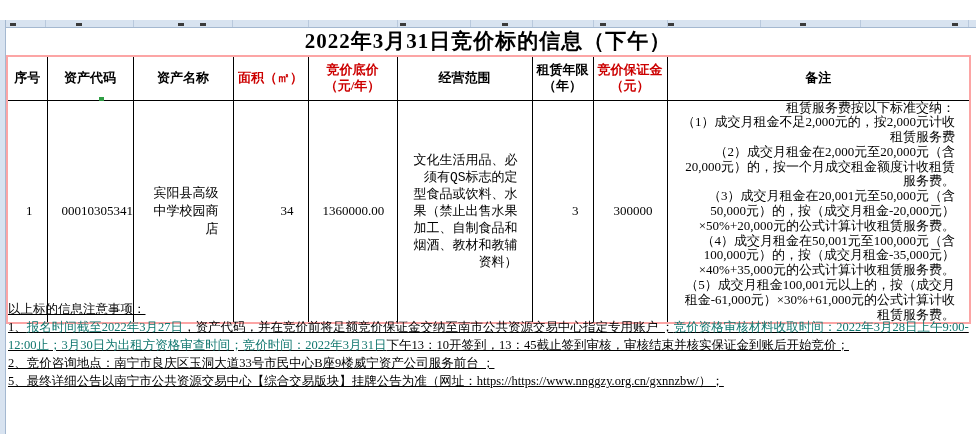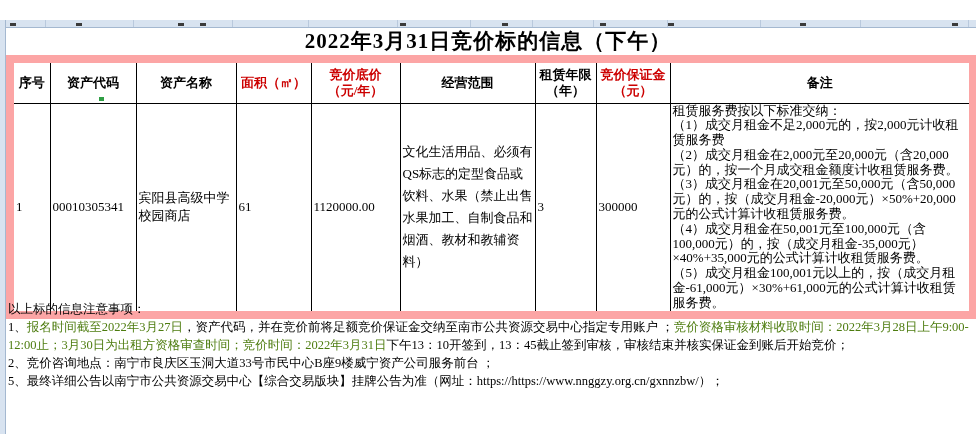--- a/index.html
+++ b/index.html
@@ -13,35 +13,35 @@
   .bottom-line{position:absolute;left:0;top:427px;width:976px;height:2px;background:#000;}
   .bottom-strip{position:absolute;left:0;top:429px;width:976px;height:5px;background:#edf1f8;}
   .bottom-strip .sep{position:absolute;top:0;width:1px;height:5px;background:#b9c9dd;}
   .green-marker{position:absolute;left:99px;top:77px;width:5px;height:4px;background:#2f9e44;}
   .orange-marker{position:absolute;left:0;top:428px;width:4px;height:6px;background:#ff6a00;}
   
   .title{position:absolute;left:6px;top:8px;width:964px;height:27px;text-align:center;
          font-weight:bold;font-size:21px;line-height:27px;letter-spacing:1px;}
   
   table.main{position:absolute;left:6px;top:35px;width:964px;border-collapse:collapse;
-             table-layout:fixed;border:8px solid #fca5a5;}
+             table-layout:fixed;border:2px solid #fca5a5;}
   table.main th,table.main td{border:1px solid #000;overflow:hidden;}
   table.main th{font-size:13px;font-weight:bold;text-align:center;vertical-align:middle;
                 white-space:pre-line;line-height:16px;padding:0 1px;}
-  table.main td{font-size:13px;text-align:left;vertical-align:middle;padding:0 2px;}
+  table.main td{font-size:13px;text-align:right;vertical-align:middle;padding:0 14px;}
   tr.hdr{height:44px;}
   tr.data{height:196px;}
   .red-header{color:#cc0000;}
-  td.scope-cell{font-size:12.5px;line-height:22px;padding:0 4px;}
+  td.scope-cell{font-size:12.5px;line-height:17px;padding:0 4px;font-family:Liberation Mono, monospace;}
   td.remarks-cell{text-align:left;vertical-align:top;font-size:12px;line-height:14.8px;
                   padding:2px 3px;white-space:pre-line;}
   
   .notes{position:absolute;left:8px;top:280px;width:966px;font-size:12.5px;line-height:18px;}
-  .note-line{white-space:nowrap;overflow:hidden;}
-  .red{color:#4d7c0f;}
+  .note-line{white-space:nowrap;overflow:hidden;text-decoration:underline;}
+  .red{color:#0f766e;}
   .blk{color:#000;}
 </style>
 </head>
 <body>
 
 <div class="screen">
 
   <div class="top-strip">
     <div class="sep" style="left:45px"></div>
     <div class="sep" style="left:133px"></div>
@@ -95,22 +95,22 @@
       <th>租赁年限
 （年）</th>
       <th class="red-header">竞价保证金
 （元）</th>
       <th>备注</th>
     </tr>
     <tr class="data">
       <td>1</td>
       <td>00010305341</td>
       <td>宾阳县高级中学校园商店</td>
-      <td>61</td>
-      <td>1120000.00</td>
+      <td>34</td>
+      <td>1360000.00</td>
       <td class="scope-cell">文化生活用品、必须有QS标志的定型食品或饮料、水果（禁止出售水果加工、自制食品和烟酒、教材和教辅资料）</td>
       <td>3</td>
       <td>300000</td>
       <td class="remarks-cell">租赁服务费按以下标准交纳：
 （1）成交月租金不足2,000元的，按2,000元计收租赁服务费
 （2）成交月租金在2,000元至20,000元（含20,000元）的，按一个月成交租金额度计收租赁服务费。
 （3）成交月租金在20,001元至50,000元（含50,000元）的，按（成交月租金-20,000元）×50%+20,000元的公式计算计收租赁服务费。
 （4）成交月租金在50,001元至100,000元（含100,000元）的，按（成交月租金-35,000元）×40%+35,000元的公式计算计收租赁服务费。
 （5）成交月租金100,001元以上的，按（成交月租金-61,000元）×30%+61,000元的公式计算计收租赁服务费。</td>
     </tr>

